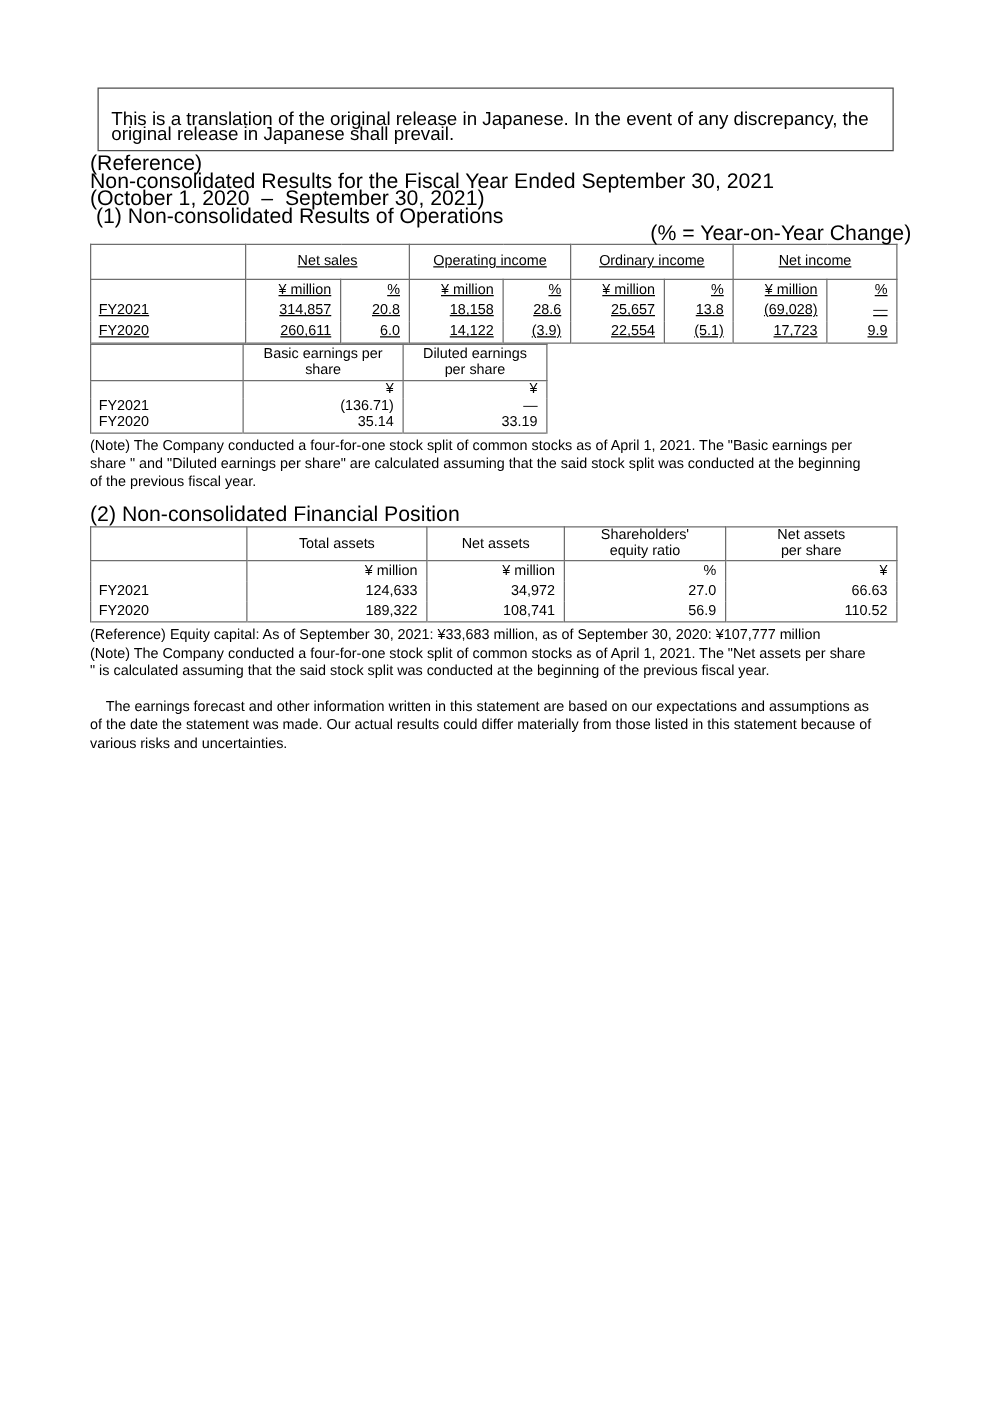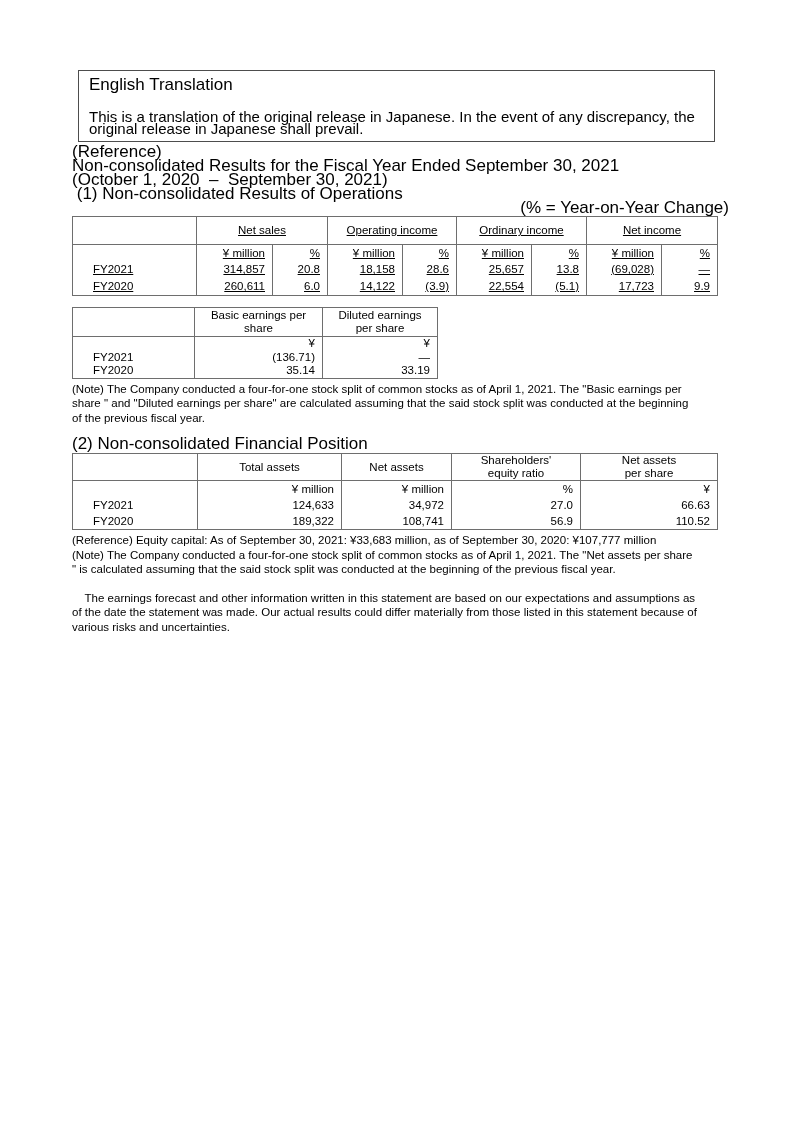--- a/index.html
+++ b/index.html
@@ -60,43 +60,42 @@
     line-height: 13px;
     padding: 0 4px;
   }
   td {
     border-left: 1px solid #6e6e6e;
     border-right: 1px solid #6e6e6e;
     padding: 0 7px;
     vertical-align: middle;
     line-height: 13px;
   }
-  td.lbl { text-align: left; padding-left: 20px; }
+  td.lbl { text-align: left; padding-left: 6px; }
   td.num { text-align: right; }
 
   .t1 { width: 645px; margin-top: 1px; text-decoration: underline; }
   .t1 th { height: 27px; }
   .t1 td { height: 17px; }
   .t1 tr.sub td { height: 16px; }
 
-  .t2 { width: 365px; margin-top: 11px; }
+  .t2 { width: 365px; }
   .t2 th { height: 28px; }
   .t2 td { height: 13.5px; }
 
   .t3 { width: 645px; margin-top: 2px; }
   .t3 th { height: 26px; }
   .t3 td { height: 16px; }
 </style>
 </head>
 <body>
 
 <div class="page">
 
   <div class="trans-box">
-    <div class="trans-title">English Translation</div>
     <div class="trans-note">This is a translation of the original release in Japanese. In the event of any discrepancy, the original release in Japanese shall prevail.</div>
   </div>
 
   <div class="intro">
     <div class="line">(Reference)</div>
     <div class="line">Non-consolidated Results for the Fiscal Year Ended September 30, 2021</div>
     <div class="line">(October 1, 2020  –  September 30, 2021)</div>
     <div class="line"> (1) Non-consolidated Results of Operations</div>
     <div class="line yoy">(% = Year-on-Year Change)</div>
   </div>

